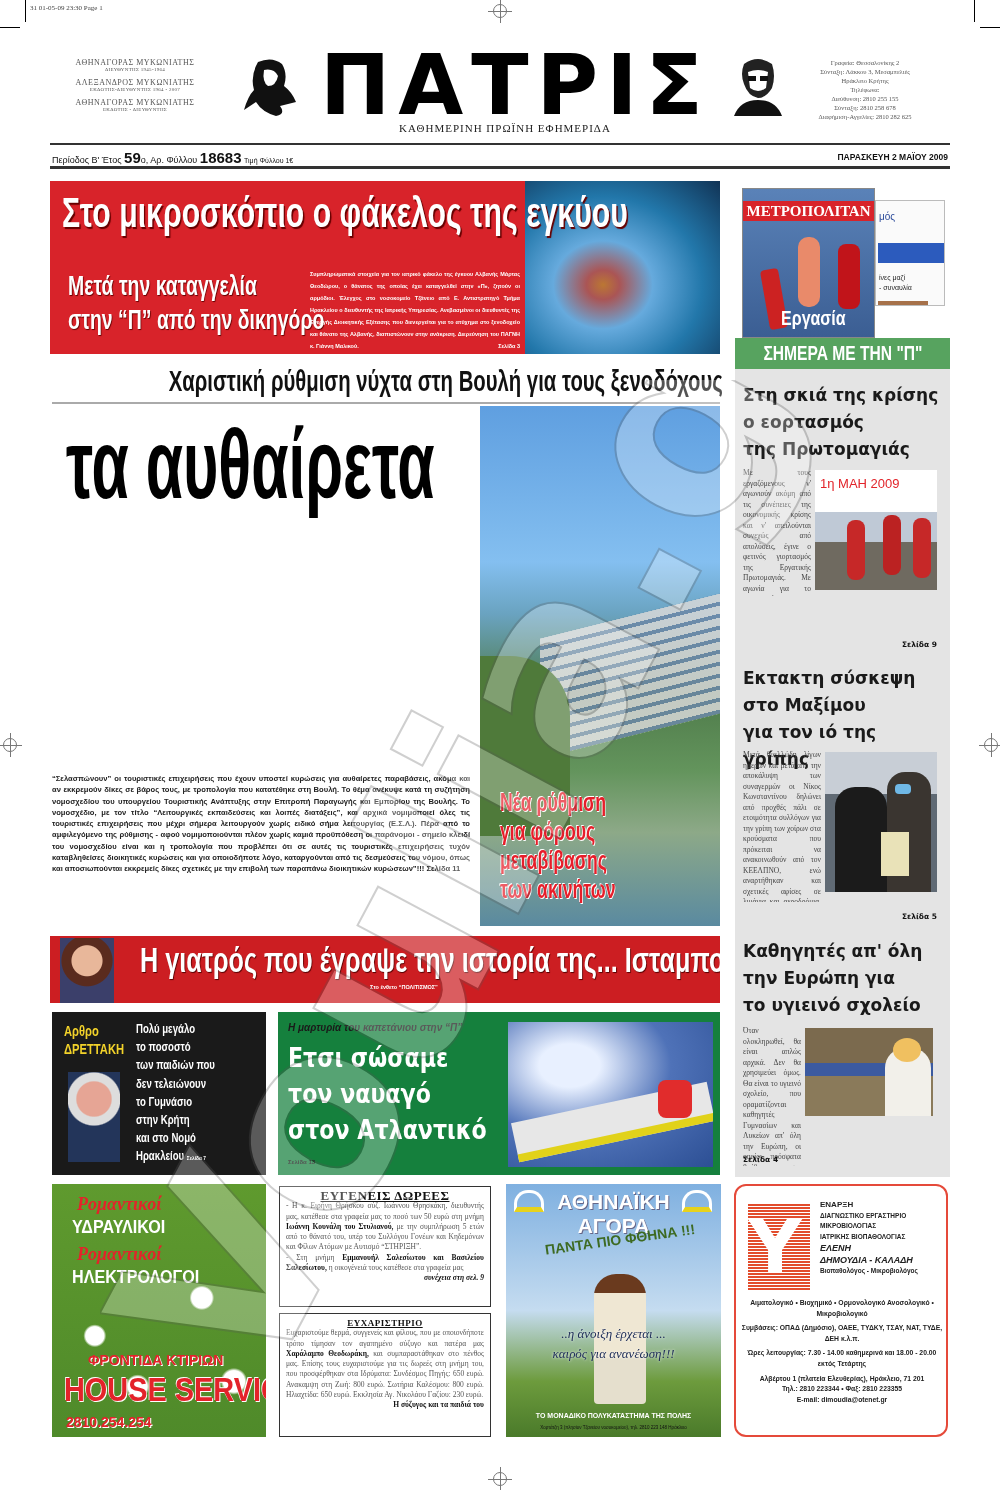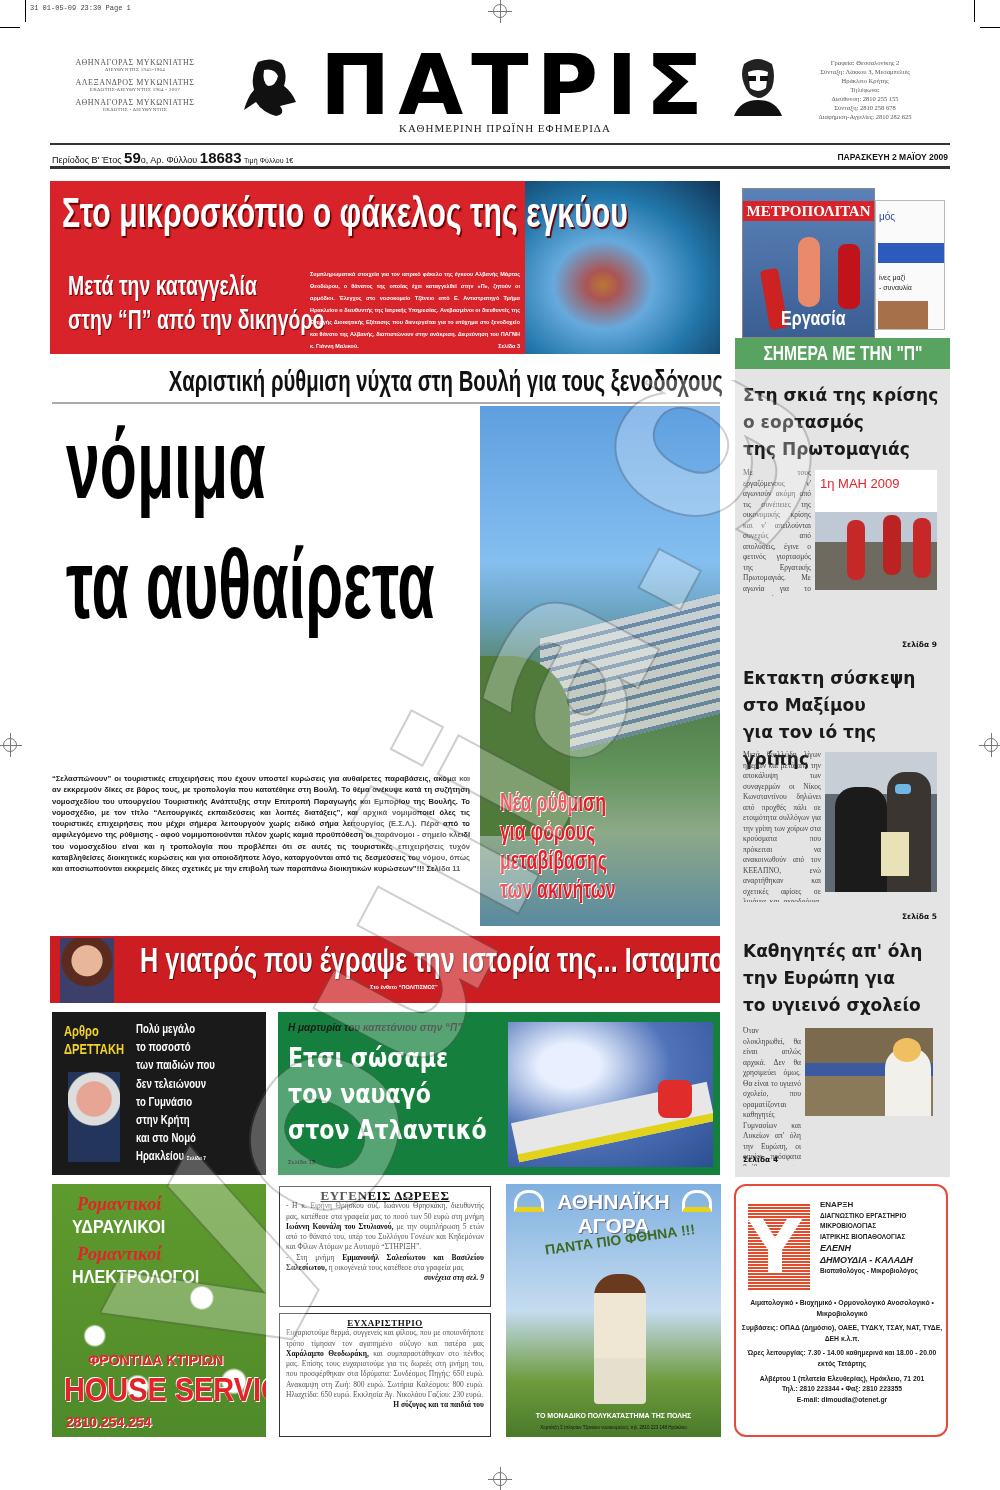--- a/index.html
+++ b/index.html
@@ -3,21 +3,21 @@
 <meta charset="utf-8">
 <style>
   * { box-sizing: border-box; margin: 0; padding: 0; }
   html, body { width: 1000px; height: 1490px; background: #fff; overflow: hidden; }
   body { position: relative; font-family: "Liberation Sans", sans-serif; color: #111; }
   .abs { position: absolute; }
   .cond { font-family: "Liberation Sans", sans-serif; font-weight: bold; transform-origin: left top; display: inline-block; white-space: nowrap; }
 
   
   .crop-line { position: absolute; background: #000; }
-  .printer-slug { left: 30px; top: 4px; font-family: Liberation Mono, monospace; font-size: 7px; color: #444; }
+  .printer-slug { left: 30px; top: 4px; font-family: Liberation Serif, serif; font-size: 7px; color: #444; }
   .reg-mark { position: absolute; width: 14px; height: 14px; border: 1px solid #777; border-radius: 50%; }
   .reg-mark::before { content: ""; position: absolute; left: -6px; top: 6px; width: 24px; height: 1px; background: #777; }
   .reg-mark::after { content: ""; position: absolute; left: 6px; top: -6px; width: 1px; height: 24px; background: #777; }
 
   
   .left-credits { left: 60px; top: 58px; width: 150px; text-align: center; font-family: "Liberation Serif", serif; color: #555; }
   .left-credits .nm { font-size: 8px; letter-spacing: 0.5px; }
   .left-credits .rl { font-size: 5px; margin-bottom: 6px; letter-spacing: 0.3px; }
   .logo { left: 320px; top: 46px; width: 380px; text-align: center; font-family: "DejaVu Sans", sans-serif; font-weight: bold; font-size: 84px; letter-spacing: 8px; line-height: 78px; color: #000; }
   .tagline { left: 330px; top: 122px; width: 350px; text-align: center; font-family: Liberation Serif, serif; font-size: 11px; letter-spacing: 1px; color: #222; }
@@ -37,21 +37,21 @@
   .banner-text { position: absolute; left: 260px; top: 87px; width: 210px; color: #fff; font-size: 5.5px; line-height: 12px; font-weight: bold; text-align: justify; }
 
   
   .sidebar-bg { left: 735px; top: 369px; width: 215px; height: 808px; background: #e4e4e4; }
   .metro-cover { left: 742px; top: 188px; width: 133px; height: 150px; background: linear-gradient(180deg,#5a82b8,#3b5e93); border: 1px solid #888; overflow: hidden; }
   .metro-title { position: absolute; left: 0; top: 12px; width: 100%; height: 20px; background: #d8232a; color: #fff; font-family: "Liberation Serif", serif; font-weight: bold; font-size: 15px; text-align: center; line-height: 20px; }
   .metro-tool1 { position: absolute; left: 22px; top: 80px; width: 18px; height: 60px; background: #c22; border-radius: 4px; transform: rotate(-10deg); }
   .metro-tool2 { position: absolute; left: 55px; top: 48px; width: 22px; height: 70px; background: #e98a6a; border-radius: 10px; }
   .metro-tool3 { position: absolute; left: 95px; top: 55px; width: 22px; height: 65px; background: #c1141a; border-radius: 8px; }
   .metro-label { position: absolute; left: 30px; top: 118px; color: #fff; font-size: 20px; font-weight: bold; transform: scaleX(0.8); }
-  .paper2 { left: 875px; top: 200px; width: 70px; height: 130px; background: #fafafa; border: 1px solid #bbb; overflow: hidden; }
+  .paper2 { left: 875px; top: 200px; width: 70px; height: 106px; background: #fafafa; border: 1px solid #bbb; overflow: hidden; }
   .paper2 .blue { position: absolute; left: 2px; top: 42px; width: 66px; height: 20px; background: #2c5bbd; }
   .paper2 .face { position: absolute; left: 2px; top: 100px; width: 50px; height: 28px; background: #a6714a; }
   .paper2 .ttl { position: absolute; left: 3px; top: 10px; font-size: 10px; color: #2a4a9a; }
   .paper2 .t2 { position: absolute; left: 3px; top: 72px; font-size: 7px; color: #222; line-height: 10px; }
   .simera { left: 735px; top: 338px; width: 215px; height: 31px; background: #57a35f; color: #fff; font-size: 20px; text-align: center; line-height: 31px; }
   .simera span { display: inline-block; transform: scaleX(0.78); font-weight: bold; white-space: nowrap; }
   .side-head { position: absolute; left: 743px; font-family: "DejaVu Sans", sans-serif; font-weight: bold; font-size: 17px; line-height: 27px; color: #1a1a1a; width: 200px; }
   .side-text { position: absolute; font-family: "Liberation Serif", serif; font-size: 7.5px; line-height: 10.5px; color: #444; text-align: justify; }
   .side-ref { font-weight: bold; font-family: "DejaVu Sans", sans-serif; color: #111; }
   .side-img { position: absolute; }
@@ -267,21 +267,20 @@
 </div>
 <div class="side-text" style="left:743px;top:1155px;width:194px"><span class="side-ref">Σελίδα 4</span></div>
 
 <div class="abs kicker"><span class="cond">Χαριστική ρύθμιση νύχτα στη Βουλή για τους ξενοδόχους</span></div>
 <div class="abs kicker-rule"></div>
 <div class="abs main-photo">
   <div class="bldg"></div>
   <div class="cliff"></div>
 </div>
 <div class="abs huge-head">
-  <div><span class="cond">νόμιμα</span></div>
   <div><span class="cond">τα αυθαίρετα</span></div>
 </div>
 <div class="abs photo-caption">
   <div><span class="cond">Νέα ρύθμιση</span></div>
   <div><span class="cond">για φόρους</span></div>
   <div><span class="cond">μεταβίβασης</span></div>
   <div><span class="cond">των ακινήτων</span></div>
 </div>
 <div class="abs main-body">
   <span>“Σελασπώνουν” οι τουριστικές επιχειρήσεις που έχουν υποστεί κυρώσεις για αυθαίρετες παραβάσεις, ακόμα και αν εκκρεμούν δίκες σε βάρος τους, με τροπολογία που κατατέθηκε στη Βουλή. Το θέμα ανέκυψε κατά τη συζήτηση νομοσχεδίου του υπουργείου Τουριστικής Ανάπτυξης στην Επιτροπή Παραγωγής και Εμπορίου της Βουλής. Το νομοσχέδιο, με τον τίτλο “Λειτουργικές εκπαιδεύσεις και λοιπές διατάξεις”, και αρχικά νομιμοποιεί όλες τις τουριστικές επιχειρήσεις που μέχρι σήμερα λειτουργούν χωρίς ειδικό σήμα λειτουργίας (Ε.Σ.Λ.). Πέρα από το αμφιλεγόμενο της ρύθμισης - αφού νομιμοποιούνται πλέον χωρίς καμιά προϋπόθεση οι παράνομοι - σημείο κλειδί του νομοσχεδίου είναι και η τροπολογία που προβλέπει ότι σε αυτές τις τουριστικές επιχειρήσεις τυχόν καταβληθείσες διοικητικές κυρώσεις και για οποιοδήποτε λόγο, καταργούνται από τις δεσμεύσεις του νόμου, όπως και αποσιωπούνται εκκρεμείς δίκες σχετικές με την επιβολή των παραπάνω διοικητικών κυρώσεων”!!!</span>
@@ -360,20 +359,24 @@
   <div class="sig">Η σύζυγος και τα παιδιά του</div>
 </div>
 
 <div class="abs ad-athens">
   <div class="logo-l" style="left:8px"></div>
   <div class="logo-r" style="left:176px"></div>
   <div class="hd" style="top:6px">ΑΘΗΝΑΪΚΗ</div>
   <div class="hd" style="top:30px">ΑΓΟΡΑ</div>
   <div class="slog">ΠΑΝΤΑ ΠΙΟ ΦΘΗΝΑ !!!</div>
   <div class="couple"></div>
+  <div class="spring">
+    <div>..η άνοιξη έρχεται ...</div>
+    <div>καιρός για ανανέωση!!!</div>
+  </div>
   <div class="foot">ΤΟ ΜΟΝΑΔΙΚΟ ΠΟΛΥΚΑΤΑΣΤΗΜΑ ΤΗΣ ΠΟΛΗΣ</div>
   <div class="foot2">Χορτάτζη 3 (πλησίον Τζανείου νοσοκομείου), τηλ. 2810 223 148 Ηράκλειο</div>
 </div>
 
 <div class="abs ad-lab">
   <div class="logo"></div>
   <div class="hdr">
     <div class="big">ΕΝΑΡΞΗ</div>
     <div>ΔΙΑΓΝΩΣΤΙΚΟ ΕΡΓΑΣΤΗΡΙΟ</div>
     <div>ΜΙΚΡΟΒΙΟΛΟΓΙΑΣ</div>

